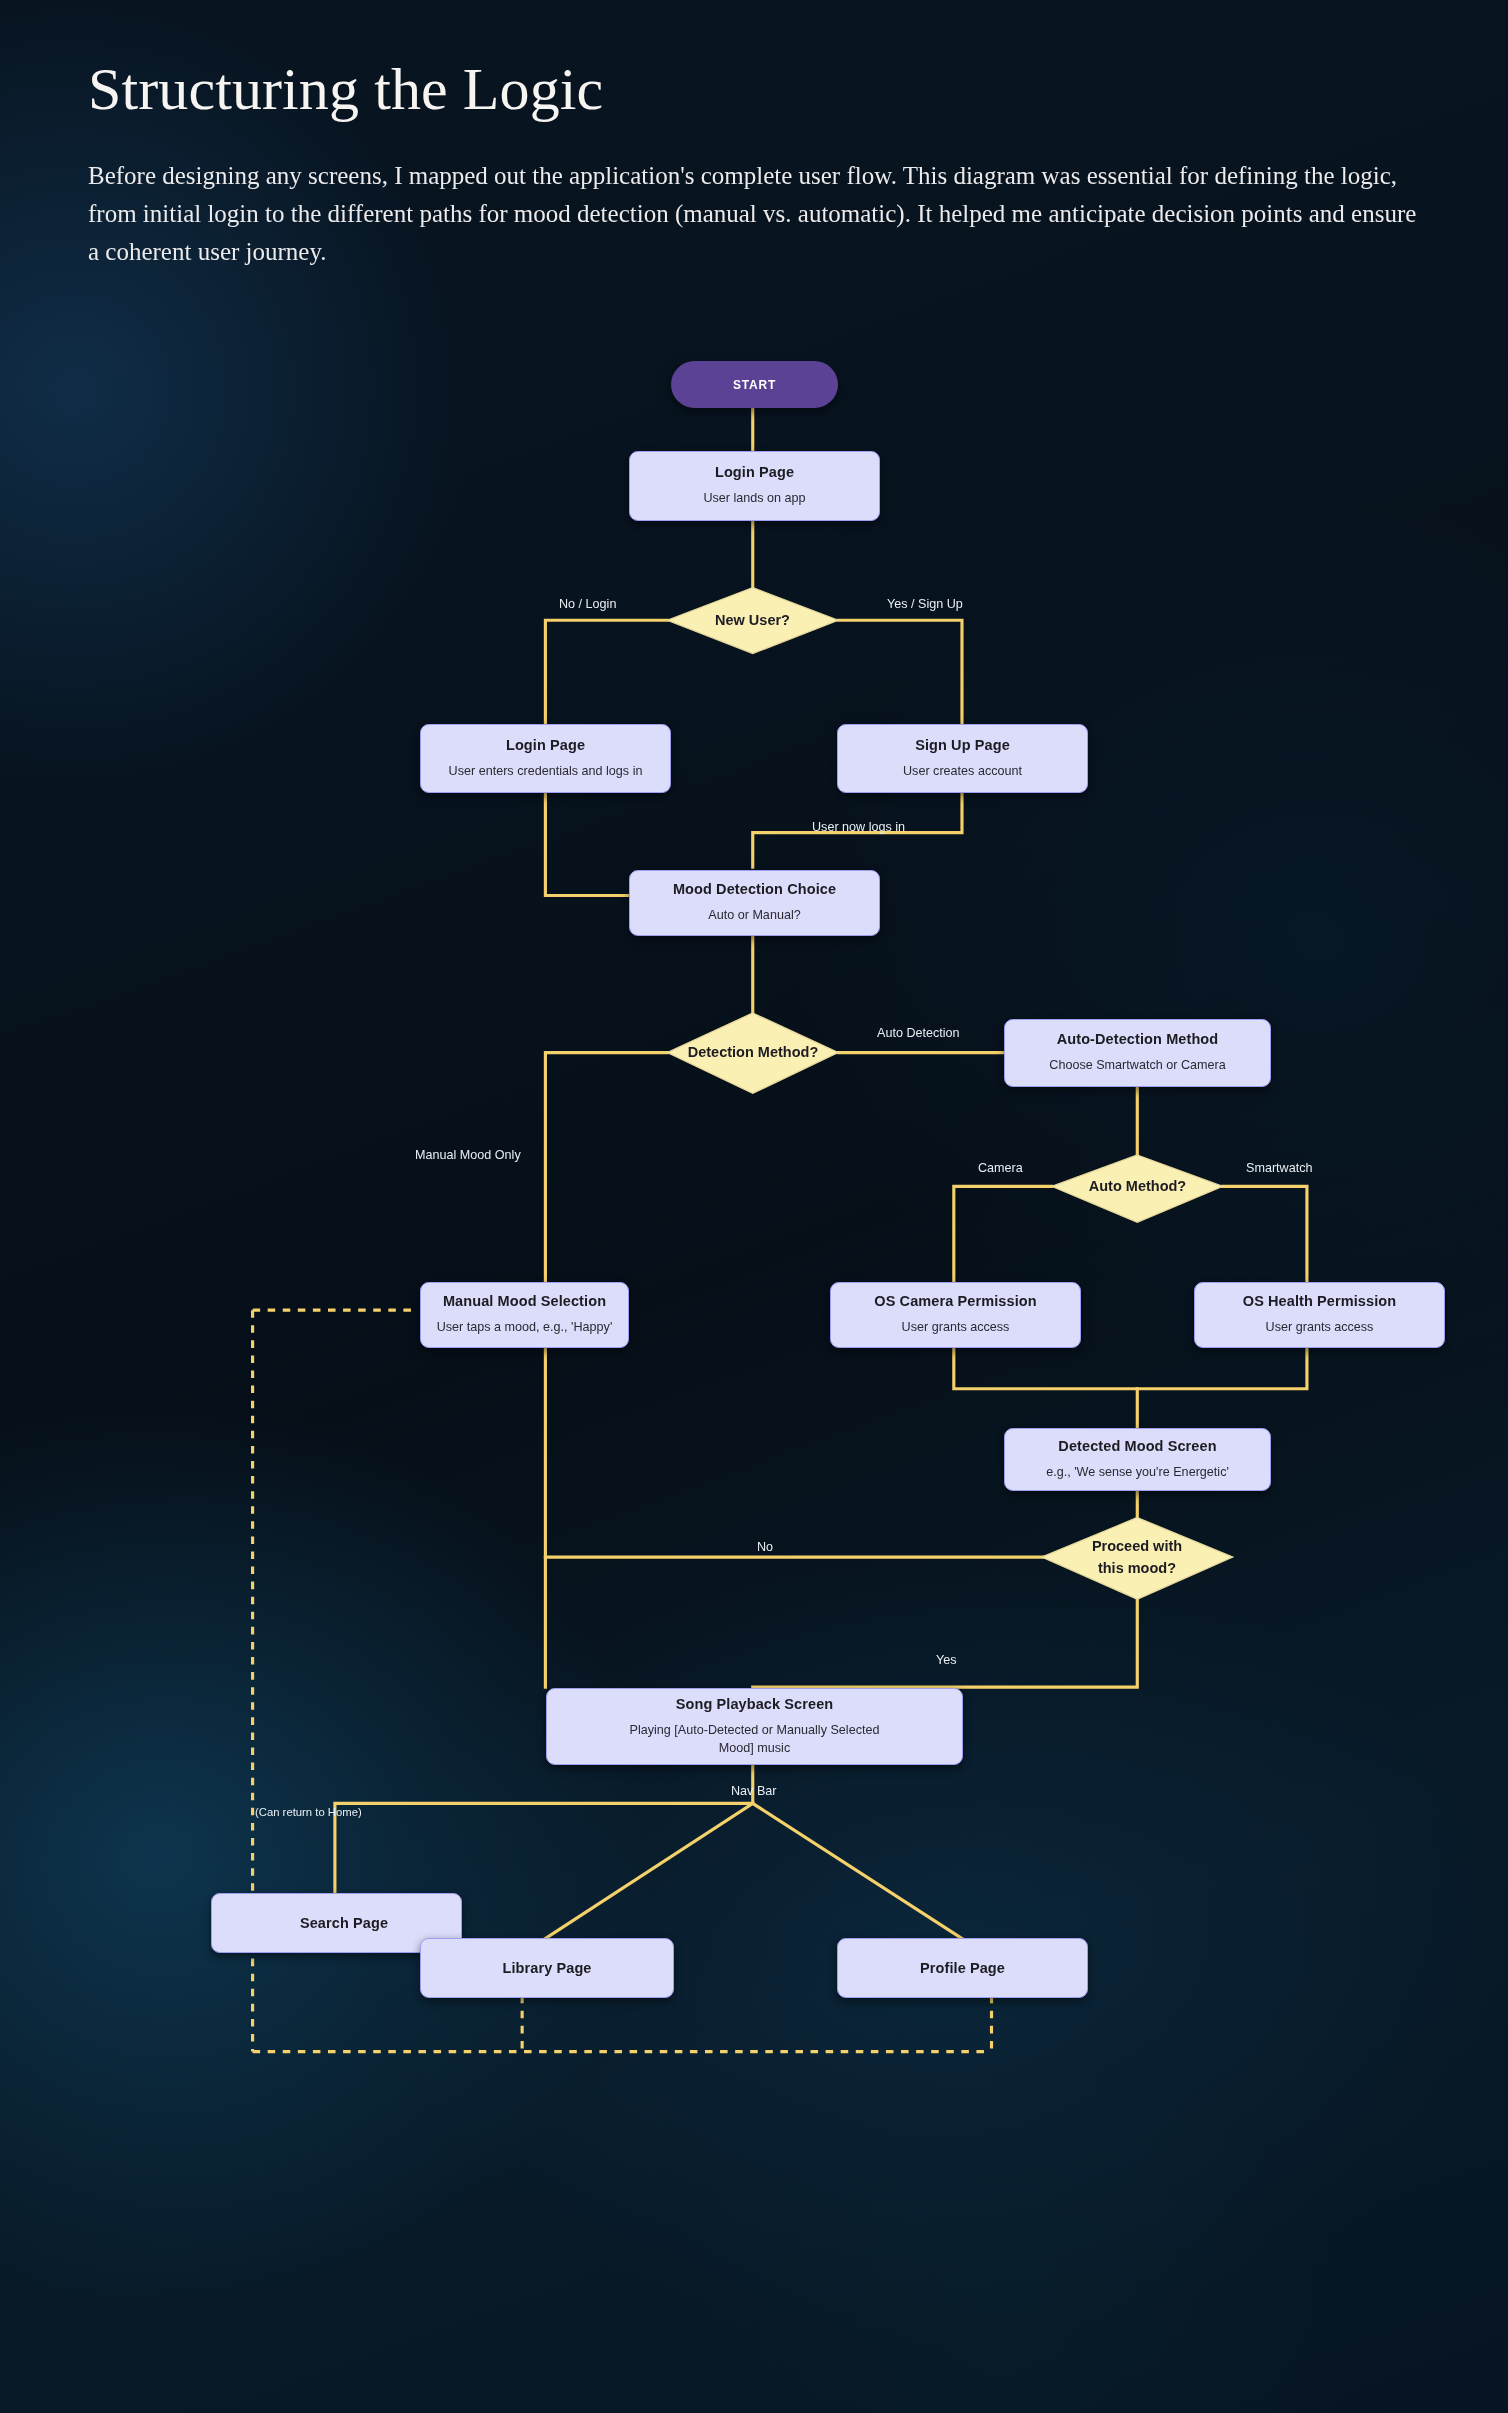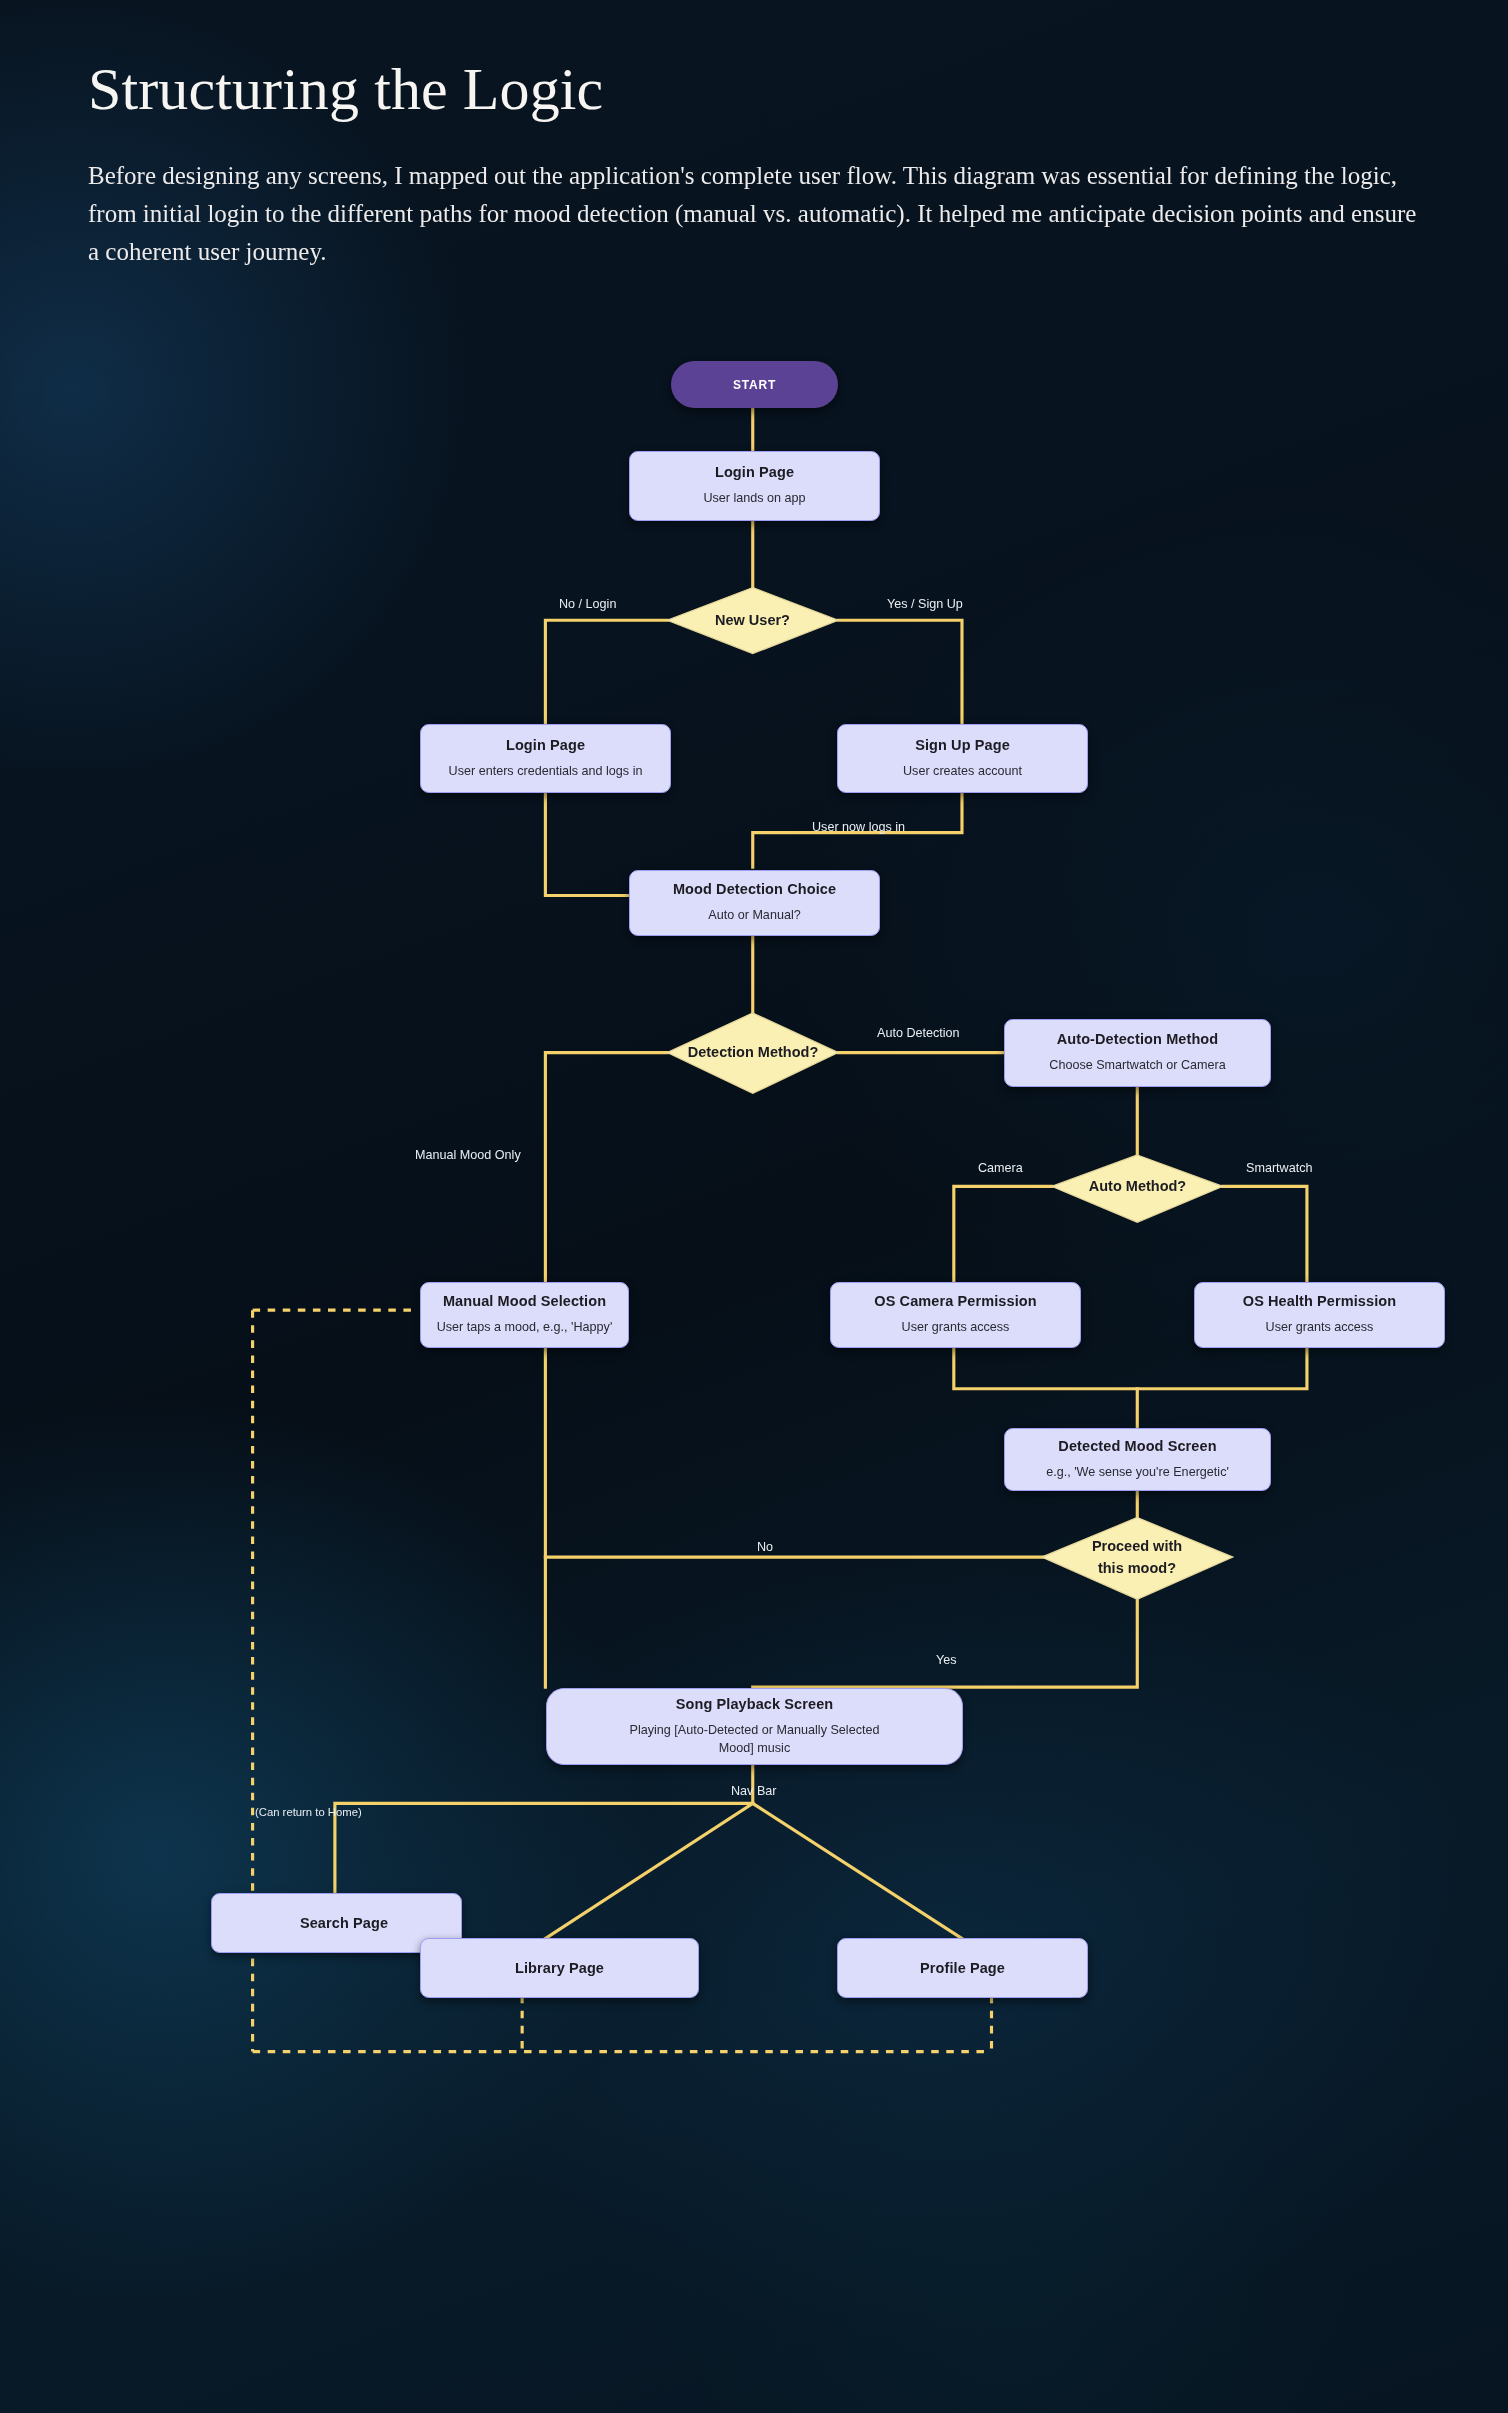--- a/index.html
+++ b/index.html
@@ -179,30 +179,30 @@
     <div class="node" style="left:1194px;top:1282px;width:251px;height:66px;">
       <div class="t">OS Health Permission</div>
       <div class="s">User grants access</div>
     </div>
 
     <div class="node" style="left:1004px;top:1428px;width:267px;height:63px;">
       <div class="t">Detected Mood Screen</div>
       <div class="s">e.g., 'We sense you're Energetic'</div>
     </div>
 
-    <div class="node" style="left:546px;top:1688px;width:417px;height:77px;border-radius:18px;">
+    <div class="node" style="left:546px;top:1688px;width:417px;height:77px;">
       <div class="t">Song Playback Screen</div>
       <div class="s" style="max-width:251px;">Playing [Auto-Detected or Manually Selected Mood] music</div>
     </div>
 
     <div class="node single" style="left:211px;top:1893px;width:251px;height:60px;padding-left:15px;">
       <div class="t">Search Page</div>
     </div>
 
-    <div class="node single" style="left:420px;top:1938px;width:279px;height:60px;">
+    <div class="node single" style="left:420px;top:1938px;width:254px;height:60px;">
       <div class="t">Library Page</div>
     </div>
 
     <div class="node single" style="left:837px;top:1938px;width:251px;height:60px;">
       <div class="t">Profile Page</div>
     </div>
 
     <div class="dtxt" style="left:667px;top:605px;width:171px;height:31px;">
       <span>New User?</span>
     </div>

